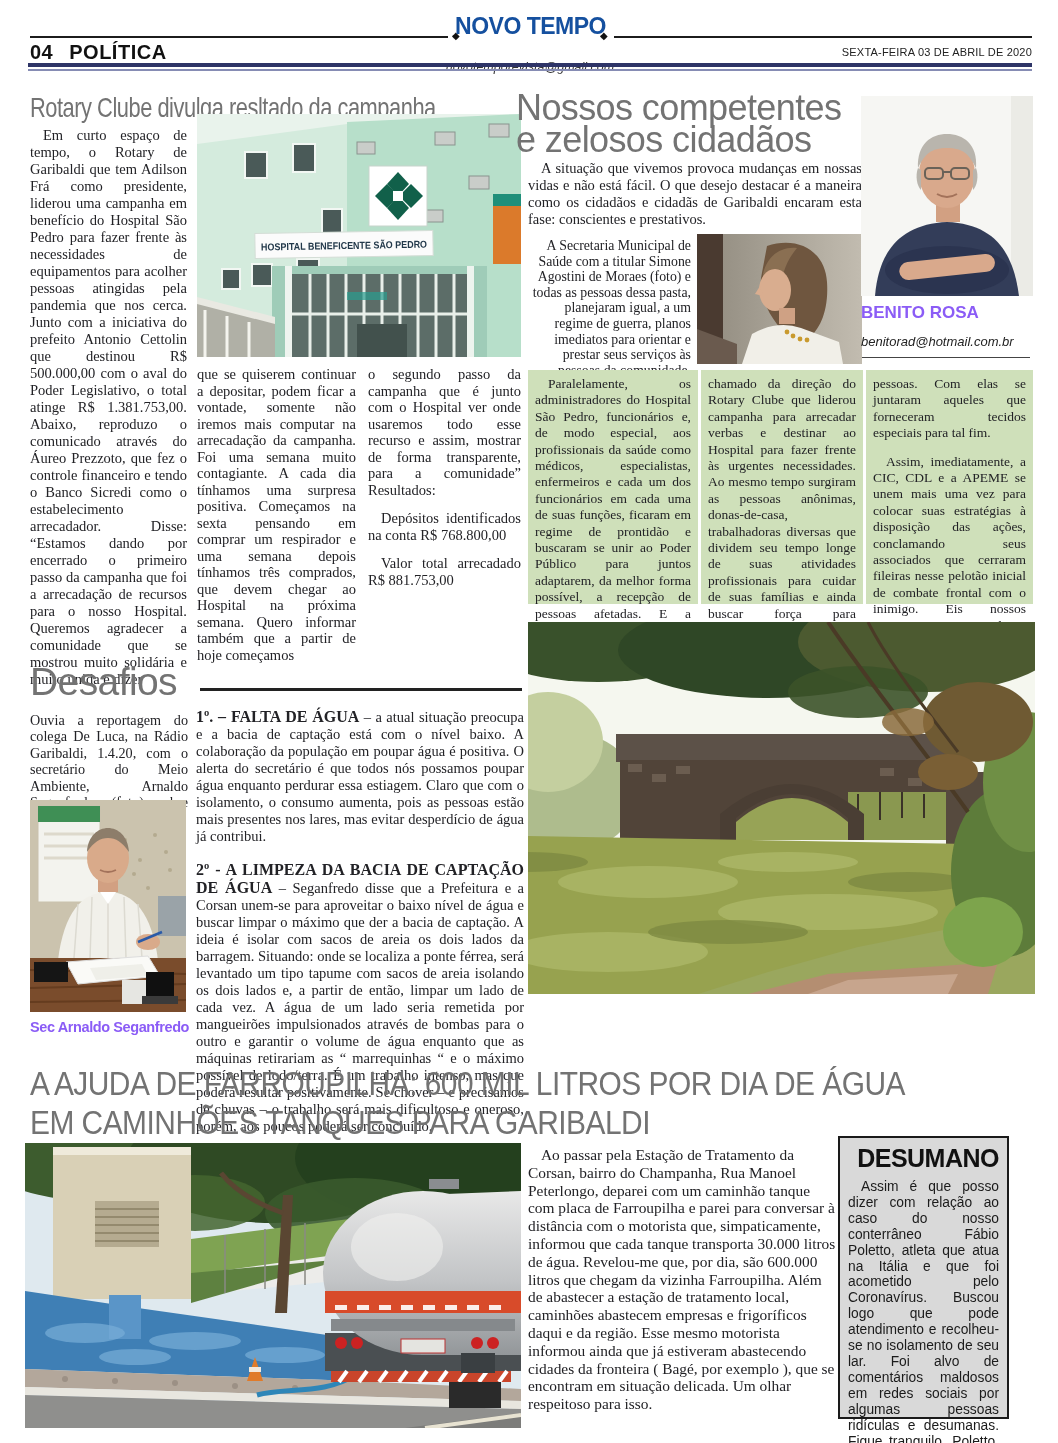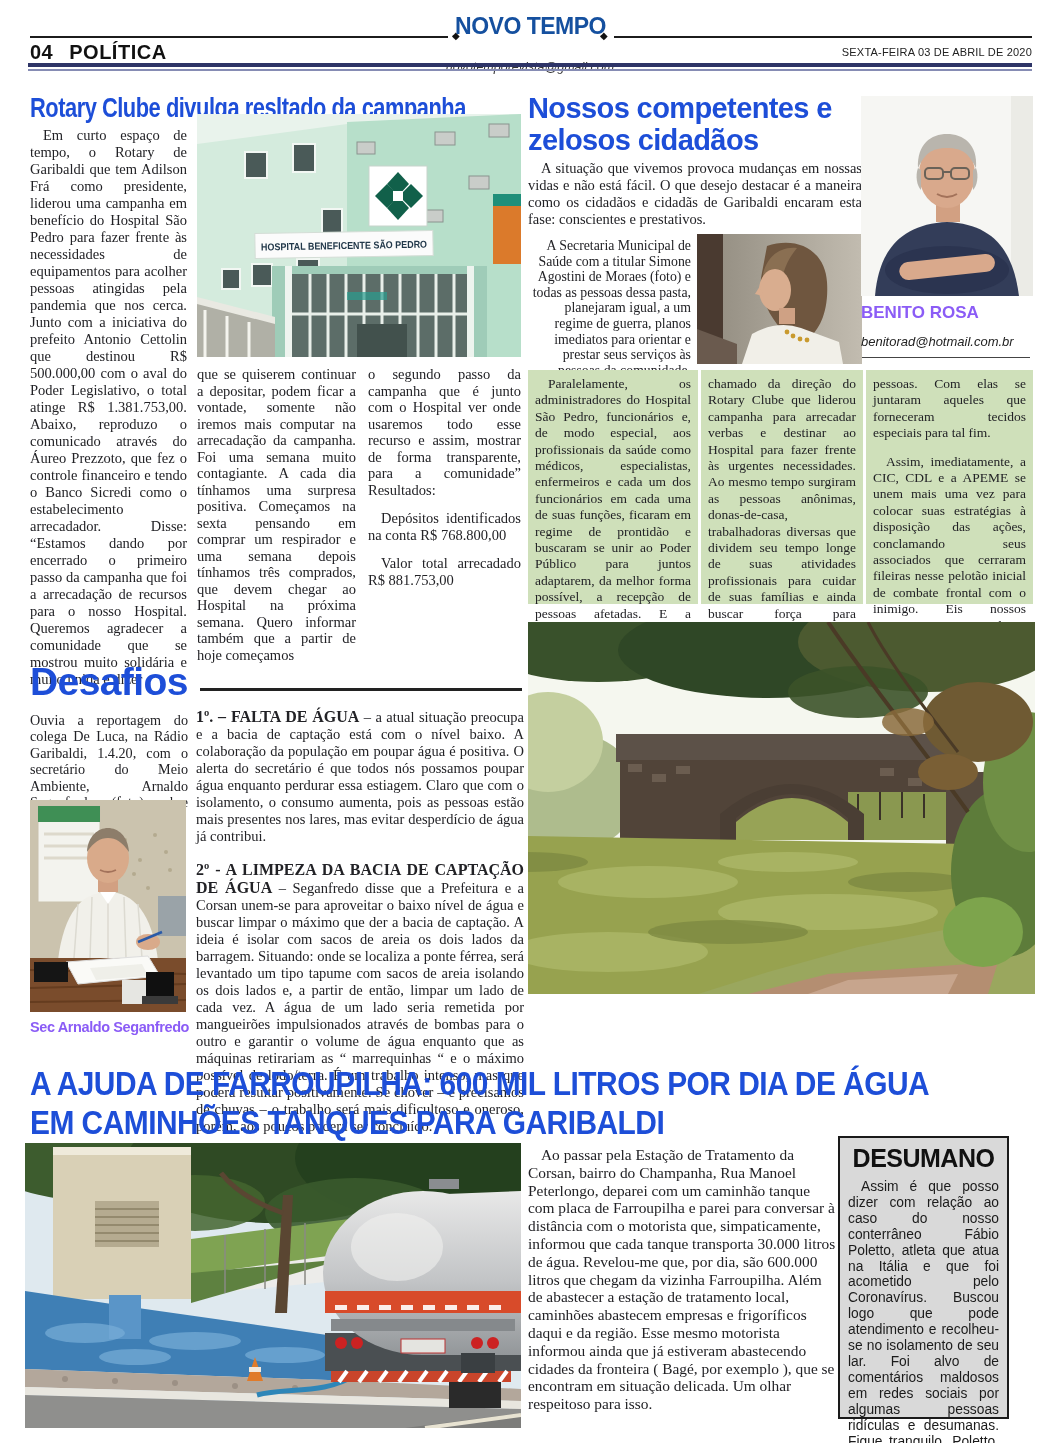--- a/index.html
+++ b/index.html
@@ -20,36 +20,36 @@
   .hdr-dia{font-size:10px;color:#111;top:30px}
   .pg-sec{font-family:"Liberation Sans",sans-serif;font-weight:700;font-size:20px;color:#111;
           letter-spacing:0.5px}
   .pg-sec .num{margin-right:16px}
   .hdr-date{font-family:"Liberation Sans",sans-serif;font-size:11px;color:#222;text-align:right;
             letter-spacing:0.2px}
   .r1{height:4px;background:#2e3467}
   .r2{height:2px;background:#868cb4;margin-top:2px}
 
   
-  .h1{font-family:"Liberation Sans",sans-serif;font-weight:700;color:#1d4ed8;letter-spacing:-0.6px}
+  .h1{font-family:"Liberation Sans",sans-serif;font-weight:400;color:#737373;letter-spacing:-0.6px}
   .condense{display:inline-block;transform:scaleX(0.78);transform-origin:left center;white-space:nowrap}
   .condense88{display:inline-block;transform:scaleX(0.88);transform-origin:left center;white-space:nowrap}
   .bodytxt{font-size:14.5px;line-height:17px}
   .bodytxt2{font-size:14.5px;line-height:16.5px}
   .greencol{background:#cfe0ba;padding:6px 7px;font-size:13.5px;line-height:16.4px;text-align:justify}
   .cap{font-family:"Liberation Sans",sans-serif;font-weight:700;color:#8b5cf6}
   .item-title{font-weight:700;font-size:16px}
   .item{font-size:14.5px;line-height:17px;text-align:justify}
   .gap12{margin-top:12px}
   .gap16{margin-top:16px}
 
   
   .desu-box{background:#d9d9d9;border:2px solid #1a1a1a;padding:6px 8px}
   .desu-title{font-family:"Liberation Sans",sans-serif;font-weight:700;font-size:25px;color:#111;
-              text-align:center;letter-spacing:-0.5px}
+              text-align:right;letter-spacing:-0.5px}
   .desu-body{font-family:"Liberation Sans",sans-serif;font-size:13.8px;line-height:15.9px;
              text-align:justify;margin-top:6px;color:#1b1b1b}
   .hrule{height:1px;background:#444}
 </style>
 </head>
 <body>
 
 <div class="page">
 
   <div class="abs hdr-line" style="left:30px;width:418px"></div>
@@ -146,21 +146,21 @@
   </svg>
 
   <div class="abs bodytxt2 just" style="left:197px;top:366px;width:159px;height:296px">que se quiserem continuar a depositar, podem ficar a vontade, somente não iremos mais computar na arrecadação da campanha. Foi uma semana muito contagiante. A cada dia tínhamos uma surpresa positiva. Começamos na sexta pensando em comprar um respirador e uma semana depois tínhamos três comprados, que devem chegar ao Hospital na próxima semana. Quero informar também que a partir de hoje começamos</div>
 
   <div class="abs" style="left:368px;top:366px;width:153px;height:296px">
     <p class="bodytxt2 just">o segundo passo da campanha que é junto com o Hospital ver onde usaremos todo esse recurso e assim, mostrar de forma transparente, para a comunidade” Resultados:</p>
     <p class="bodytxt2 just ind gap12">Depósitos identificados na conta R$ 768.800,00</p>
     <p class="bodytxt2 just ind gap12">Valor total arrecadado R$ 881.753,00</p>
   </div>
 
-  <div class="abs h1" style="left:528px;top:92px;width:335px;font-size:29px;line-height:32px">Nossos competentes e zelosos cidadãos</div>
+  <div class="abs h1" style="left:516px;top:92px;width:335px;font-size:36px;line-height:32px">Nossos competentes e zelosos cidadãos</div>
 
   <div class="abs bodytxt just ind" style="left:528px;top:160px;width:334px;height:74px">A situação que vivemos provoca mudanças em nossas vidas e não está fácil. O que desejo destacar é a maneira como os cidadãos e cidadãs de Garibaldi encaram esta fase: conscientes e prestativos.</div>
 
   <div class="abs" style="left:528px;top:238px;width:163px;height:128px;font-size:13.8px;line-height:15.6px;text-align:right">A Secretaria Municipal de Saúde com a titular Simone Agostini de Moraes (foto) e todas as pessoas dessa pasta, planejaram igual, a um regime de guerra, planos imediatos para orientar e prestar seus serviços às pessoas da comunidade.</div>
 
   <svg class="abs" style="left:697px;top:234px" width="165" height="130" viewBox="0 0 165 130">
     <defs>
       <linearGradient id="sg" x1="0" y1="0" x2="1" y2="0">
         <stop offset="0" stop-color="#8f897d"></stop>
           <stop offset="1" stop-color="#c2bcb0"></stop>

